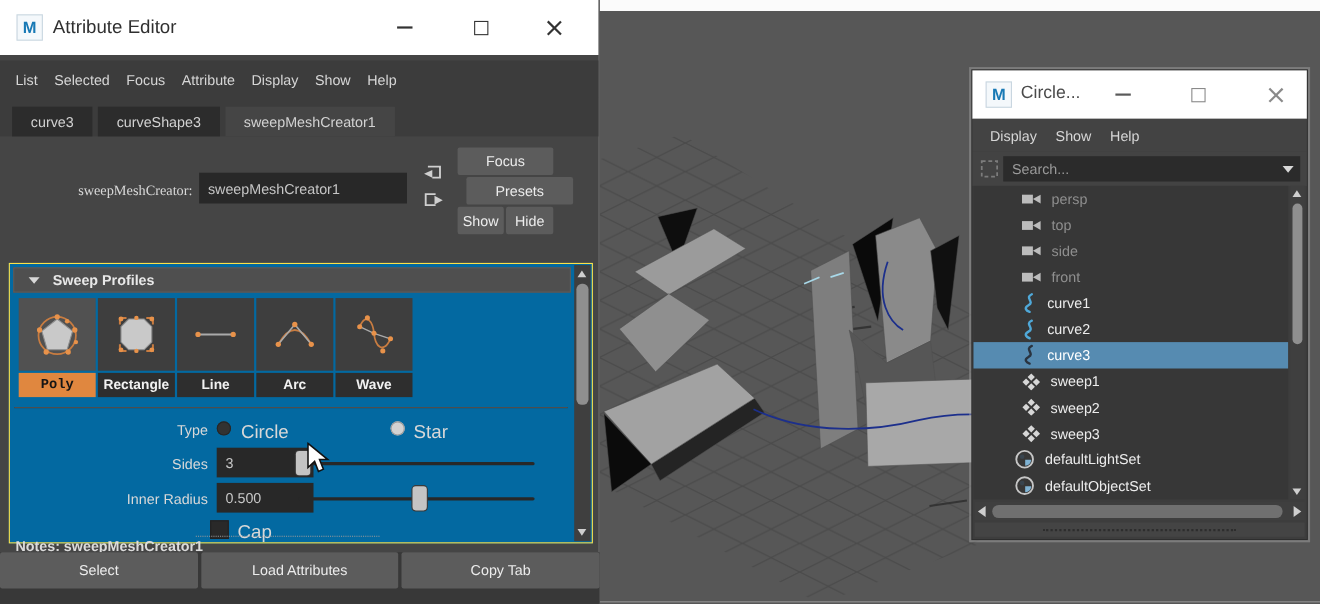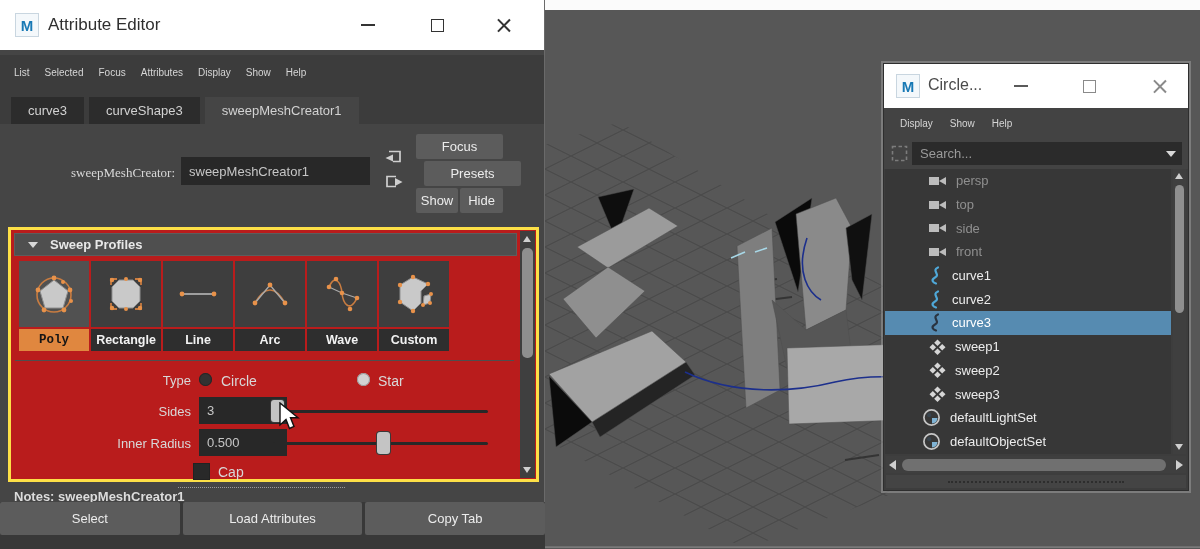--- a/index.html
+++ b/index.html
@@ -24,48 +24,48 @@
   #ae .title-text { position:absolute; left:48px; top:15px; font-size:17px; color:#2f2f2f; }
   .winbtn { position:absolute; width:42px; height:30px; top:10px; display:flex; align-items:center; justify-content:center; }
   .glyph-min { width:14px; height:0; border-top:2px solid #333; }
   .glyph-max { width:13px; height:13px; border:1.5px solid #333; }
   .glyph-close { position:relative; width:15px; height:15px; }
   .glyph-close::before, .glyph-close::after { content:""; position:absolute; left:7px; top:-1px; width:1.8px; height:17px; background:#333; }
   .glyph-close::before { transform:rotate(45deg); } .glyph-close::after { transform:rotate(-45deg); }
 
   #ae .menubar { position:absolute; left:0; top:55px; right:0; height:34px; background:#3c3c3c;
                  display:flex; align-items:center; gap:15px; padding:0 14px; }
-  .menu-item { color:#d6d6d6; font-size:10px; }
+  .menu-item { color:#d6d6d6; font-size:13px; }
 
   #ae .tabstrip { position:absolute; left:0; top:89px; right:0; height:35px; background:#3c3c3c;
                   display:flex; align-items:flex-end; padding-left:11px; }
   .tab { height:27px; padding:0 17px; display:flex; align-items:center; background:#2c2c2c; color:#d2d2d2;
          font-size:13px; margin-right:5px; }
   .tab.active { background:#454545; }
 
   .field-label { color:#d8d8d8; font-size:13px; text-align:right; }
   .txtfield { background:#282828; border:none; color:#c6c6c6; font-size:13px; padding:0 8px;
               font-family:"Liberation Sans", sans-serif; outline:none; }
 
   
-  #section { left:8px; top:227px; width:531px; height:255px; background:#b91c1c; border:3px solid #fde047; }
+  #section { left:8px; top:239px; width:531px; height:255px; background:#0369a1; border:1px solid #fde047; }
   #section .hdr { position:absolute; left:3px; top:3px; right:19px; height:23px; background:#4f4f4f;
                   border:1px solid #5d5d5d; display:flex; align-items:center; gap:12px; padding-left:13px; }
   #section .hdr span { color:#e8e8e8; font-size:13px; font-weight:bold; }
   .pcol { position:absolute; width:70px; }
   .ptile { height:66px; background:#3e3e3e; display:flex; align-items:center; justify-content:center; }
   .ptile.sel { background:#515151; }
   .plabel { margin-top:2px; height:22px; background:#2e2e2e; color:#f2f2f2; font-size:12.5px; font-weight:bold;
             display:flex; align-items:center; justify-content:center; }
   .plabel.sel { background:#e0873f; color:#151515; }
   .divline { position:absolute; left:4px; top:130px; right:22px; height:1px; background:#383838; border-bottom:1px solid #4e4e4e; }
 
   .radio { position:absolute; width:13px; height:13px; border-radius:50%; background:#323232; box-shadow:inset 0 0 0 1px #262626; }
   .radio.on { background:#d2d2d2; box-shadow:inset 0 0 0 1px #9a9a9a; }
-  .plab { position:absolute; color:#d8d8d8; font-size:14px; }
+  .plab { position:absolute; color:#d8d8d8; font-size:17px; }
   .slider-track { position:absolute; height:3px; background:#282828; border-radius:2px; }
   .slider-handle { position:absolute; width:13px; height:22px; background:#c4c4c4; border-radius:3px; box-shadow:0 0 0 1px #3a3a3a; }
   .checkbox { position:absolute; width:17px; height:17px; background:#292929; box-shadow:inset 0 0 0 1px #222; }
 
   
   .vscroll { position:absolute; top:1px; right:1px; bottom:1px; width:15px; background:#3f3f3f; }
   .vthumb { position:absolute; left:2px; width:11px; background:#8f8f8f; border-radius:5px; }
   .sarrow { position:absolute; left:3px; }
 
   .dotted-sep { position:absolute; left:178px; top:487px; width:167px; border-top:1px dotted #9a9a9a; }
@@ -176,21 +176,21 @@
         </div>
       <div class="winbtn" style="left:482px;">
           <div class="glyph-close"></div>
         </div>
     </div>
 
     <div class="menubar">
       <span class="menu-item">List</span>
       <span class="menu-item">Selected</span>
       <span class="menu-item">Focus</span>
-      <span class="menu-item">Attributes</span>
+      <span class="menu-item">Attribute</span>
       <span class="menu-item">Display</span>
       <span class="menu-item">Show</span>
       <span class="menu-item">Help</span>
     </div>
 
     <div class="tabstrip">
       <div class="tab">curve3</div>
       <div class="tab">curveShape3</div>
       <div class="tab active">sweepMeshCreator1</div>
     </div>
@@ -286,39 +286,20 @@
                 <circle cx="10" cy="16" r="2.3"></circle>
                 <circle cx="17" cy="8" r="2.3"></circle>
                 <circle cx="23" cy="22" r="2.3"></circle>
                 <circle cx="31" cy="38" r="2.3"></circle>
                 <circle cx="38" cy="27" r="2.3"></circle>
               </g>
           </svg>
         </div>
         <div class="plabel">Wave</div>
       </div>
-      <div class="pcol" style="left:368px; top:31px;">
-        <div class="ptile">
-          <svg width="46" height="46" viewBox="0 0 46 46">
-            <path d="M22,6 L37,13 L30,20 L30,32 L22,40 L9,31 L9,14 Z" fill="#c9c9c9" stroke="#8f8f8f"></path>
-            <path d="M33,25 l7,-2 l-1,9 l-7,2 z" fill="#c9c9c9" stroke="#8f8f8f"></path>
-            <g fill="#e8924a">
-                <circle cx="22" cy="6" r="2.2"></circle>
-                <circle cx="37" cy="13" r="2.2"></circle>
-                <circle cx="9" cy="14" r="2.2"></circle>
-                <circle cx="9" cy="31" r="2.2"></circle>
-                <circle cx="22" cy="40" r="2.2"></circle>
-                <circle cx="40" cy="23" r="2"></circle>
-                <circle cx="39" cy="32" r="2"></circle>
-                <circle cx="32" cy="34" r="2"></circle>
-              </g>
-          </svg>
-        </div>
-        <div class="plabel">Custom</div>
-      </div>
 
       <div class="divline"></div>
 
       <div class="abs field-label" style="left:0; top:143px; width:180px;">Type</div>
       <div class="radio" style="left:188px; top:143px;"></div>
       <div class="plab" style="left:210px; top:143px;">Circle</div>
       <div class="radio on" style="left:346px; top:143px;"></div>
       <div class="plab" style="left:367px; top:143px;">Star</div>
 
       <div class="abs field-label" style="left:0; top:174px; width:180px;">Sides</div>

